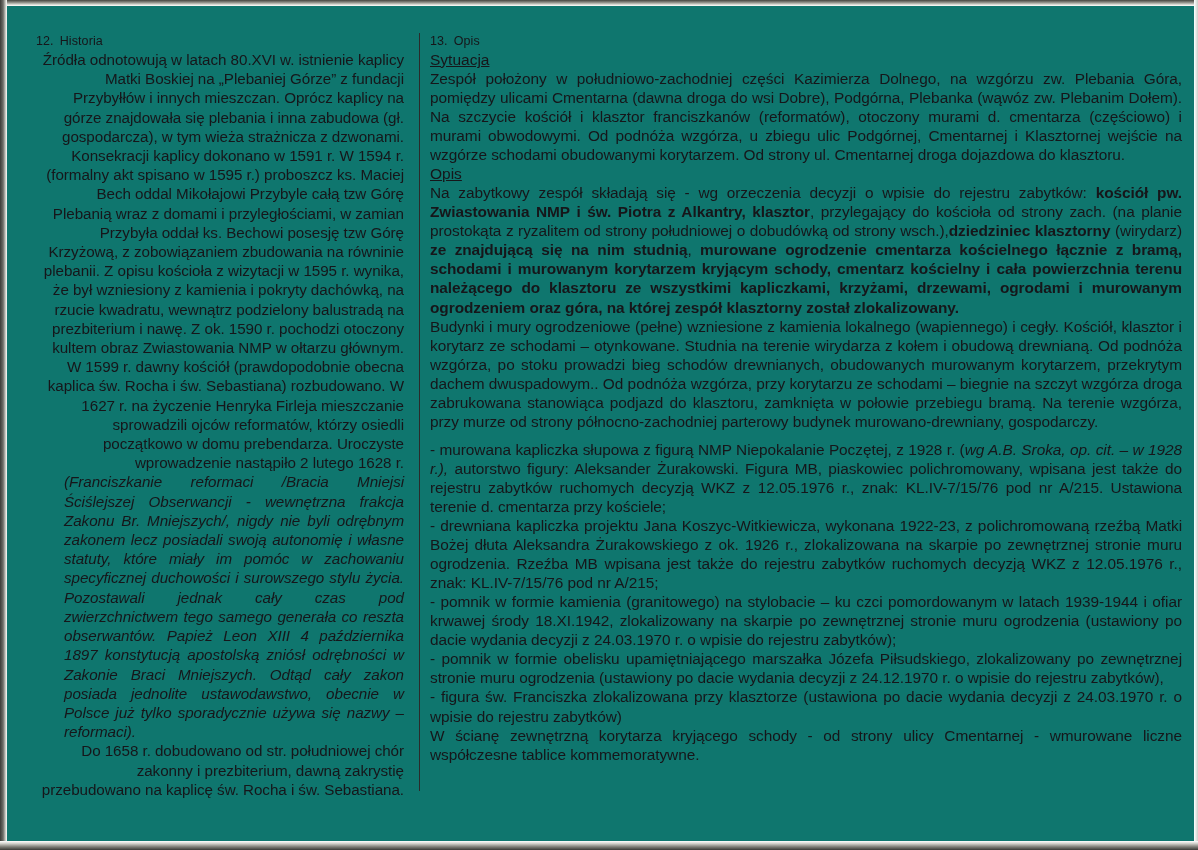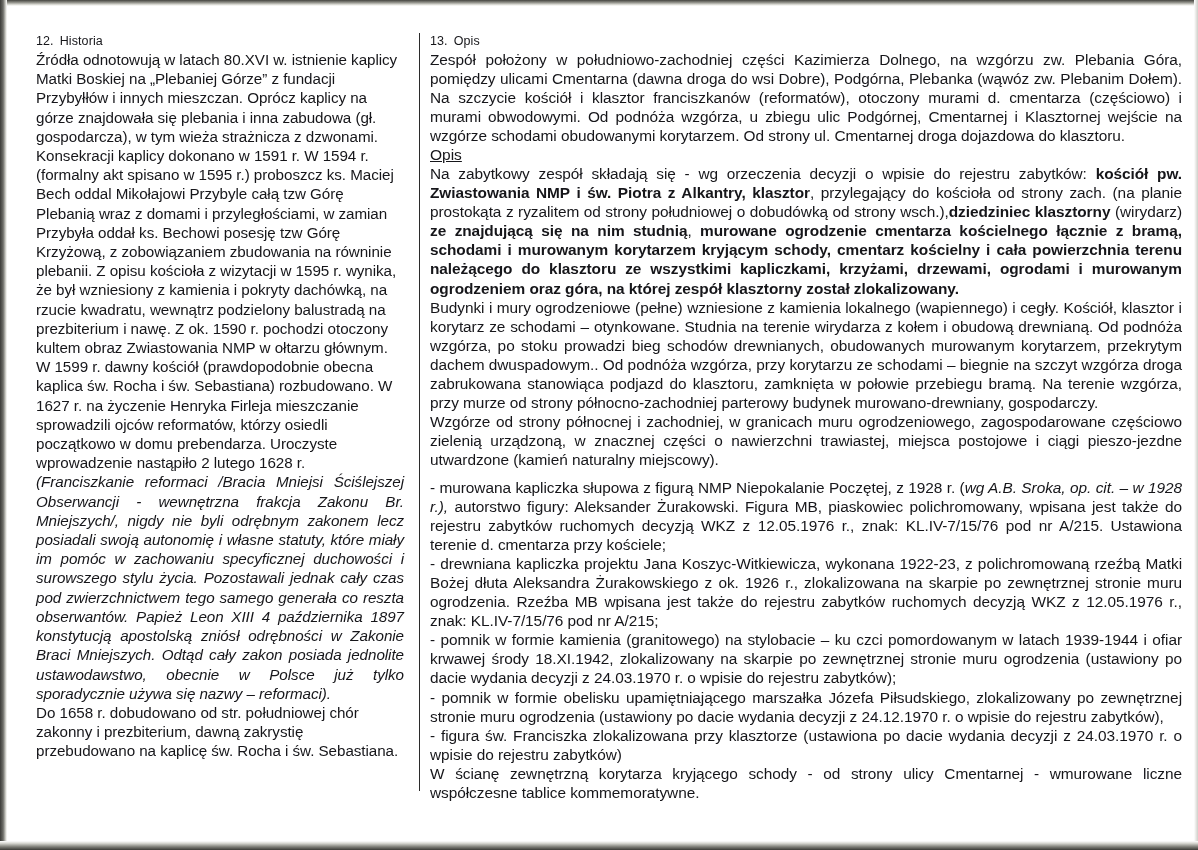--- a/index.html
+++ b/index.html
@@ -4,21 +4,21 @@
 <style>
   html, body {
     margin: 0;
     padding: 0;
     background: #8a8a82;
   }
   .page {
     position: relative;
     width: 1198px;
     height: 850px;
-    background: #ffffff;
+    background: #0f766e;
     overflow: hidden;
     font-family: "Liberation Sans", sans-serif;
     color: #16161a;
   }
   
   .edge-left {
     position: absolute;
     left: 0; top: 0;
     width: 7px; height: 850px;
     background: linear-gradient(to right, #ララ);
@@ -83,24 +83,25 @@
   p.body {
     margin: 0;
     font-size: 15.4px;
     line-height: 19.05px;
     text-align: justify;
     letter-spacing: -0.05px;
   }
   .col-left p.body {
     font-size: 15.2px;
     line-height: 19.2px;
-    text-align: left;
+    text-align: right;
   }
   .col-left p.just {
     text-align: justify;
+    margin-left: 28px;
   }
   p.ital {
     font-style: italic;
     text-align: justify;
   }
   .b { font-weight: bold; }
   .i { font-style: italic; }
 
   .spacer-sm { height: 9px; }
 </style>
@@ -128,28 +129,28 @@
     <p class="body">Do 1658 r. dobudowano od str. południowej chór zakonny i prezbiterium, dawną zakrystię przebudowano na kaplicę św. Rocha i św. Sebastiana.</p>
 
   </div>
 
   <div class="col col-right">
 
     <div class="section-num">
       <span class="num">13.</span><span>Opis</span>
     </div>
 
+    <div class="underlined">Sytuacja</div>
     <p class="body">Zespół położony w południowo-zachodniej części Kazimierza Dolnego, na wzgórzu zw. Plebania Góra, pomiędzy ulicami Cmentarna (dawna droga do wsi Dobre), Podgórna, Plebanka (wąwóz zw. Plebanim Dołem). Na szczycie kościół i klasztor franciszkanów (reformatów), otoczony murami d. cmentarza (częściowo) i murami obwodowymi. Od podnóża wzgórza, u zbiegu ulic Podgórnej, Cmentarnej i Klasztornej wejście na wzgórze schodami obudowanymi korytarzem. Od strony ul. Cmentarnej droga dojazdowa do klasztoru.</p>
 
     <div class="underlined"><span>Opis</span></div>
 
     <p class="body"><span>Na zabytkowy zespół składają się - wg orzeczenia decyzji o wpisie do rejestru zabytków: </span><span class="b">kościół pw. Zwiastowania NMP i św. Piotra z Alkantry, klasztor</span><span>, przylegający do kościoła od strony zach. (na planie prostokąta z ryzalitem od strony południowej o dobudówką od strony wsch.),</span><span class="b">dziedziniec klasztorny</span><span> (wirydarz) </span><span class="b">ze znajdującą się na nim studnią</span><span>, </span><span class="b">murowane ogrodzenie cmentarza kościelnego łącznie z bramą, schodami i murowanym korytarzem kryjącym schody, cmentarz kościelny i cała powierzchnia terenu należącego do klasztoru ze wszystkimi kapliczkami, krzyżami, drzewami, ogrodami i murowanym ogrodzeniem oraz góra, na której zespół klasztorny został zlokalizowany.</span></p>
 
     <p class="body">Budynki i mury ogrodzeniowe (pełne) wzniesione z kamienia lokalnego (wapiennego) i cegły. Kościół, klasztor i korytarz ze schodami – otynkowane. Studnia na terenie wirydarza z kołem i obudową drewnianą.  Od podnóża wzgórza, po stoku prowadzi bieg schodów drewnianych, obudowanych murowanym korytarzem, przekrytym dachem dwuspadowym.. Od podnóża wzgórza, przy korytarzu ze schodami – biegnie na szczyt wzgórza droga zabrukowana stanowiąca podjazd do klasztoru, zamknięta w połowie przebiegu bramą. Na terenie wzgórza, przy murze od strony północno-zachodniej parterowy budynek murowano-drewniany, gospodarczy.</p>
-    <p class="body">Wzgórze od strony północnej i zachodniej, w granicach muru ogrodzeniowego, zagospodarowane częściowo zielenią urządzoną, w znacznej części o nawierzchni trawiastej, miejsca postojowe i ciągi pieszo-jezdne utwardzone (kamień naturalny miejscowy).</p>
 
     <div class="spacer-sm"></div>
 
 
     <p class="body"><span>- murowana kapliczka słupowa z figurą NMP Niepokalanie Poczętej, z 1928 r. (</span><span class="i">wg A.B. Sroka, op. cit. – w 1928 r.),</span><span> autorstwo figury: Aleksander Żurakowski. Figura MB, piaskowiec polichromowany,  wpisana jest także do rejestru zabytków ruchomych decyzją WKZ z 12.05.1976 r., znak: KL.IV-7/15/76 pod nr A/215. Ustawiona terenie d. cmentarza przy kościele;</span></p>
 
     <p class="body">- drewniana kapliczka projektu Jana Koszyc-Witkiewicza, wykonana 1922-23, z polichromowaną rzeźbą Matki Bożej dłuta Aleksandra Żurakowskiego z ok. 1926 r., zlokalizowana na skarpie po zewnętrznej stronie muru ogrodzenia. Rzeźba MB wpisana jest także do rejestru zabytków ruchomych decyzją WKZ z 12.05.1976 r., znak: KL.IV-7/15/76 pod nr A/215;</p>
     <p class="body">- pomnik w formie kamienia (granitowego) na stylobacie – ku czci pomordowanym w latach 1939-1944 i ofiar krwawej środy 18.XI.1942, zlokalizowany na skarpie po zewnętrznej stronie muru ogrodzenia (ustawiony po dacie wydania decyzji z 24.03.1970 r. o wpisie do rejestru zabytków);</p>
     <p class="body">- pomnik w formie obelisku upamiętniającego marszałka Józefa Piłsudskiego, zlokalizowany po zewnętrznej stronie muru ogrodzenia (ustawiony po dacie wydania decyzji z 24.12.1970 r. o wpisie do rejestru zabytków),</p>
     <p class="body">- figura św. Franciszka  zlokalizowana przy klasztorze (ustawiona po dacie wydania decyzji z 24.03.1970 r. o wpisie do rejestru zabytków)</p>

